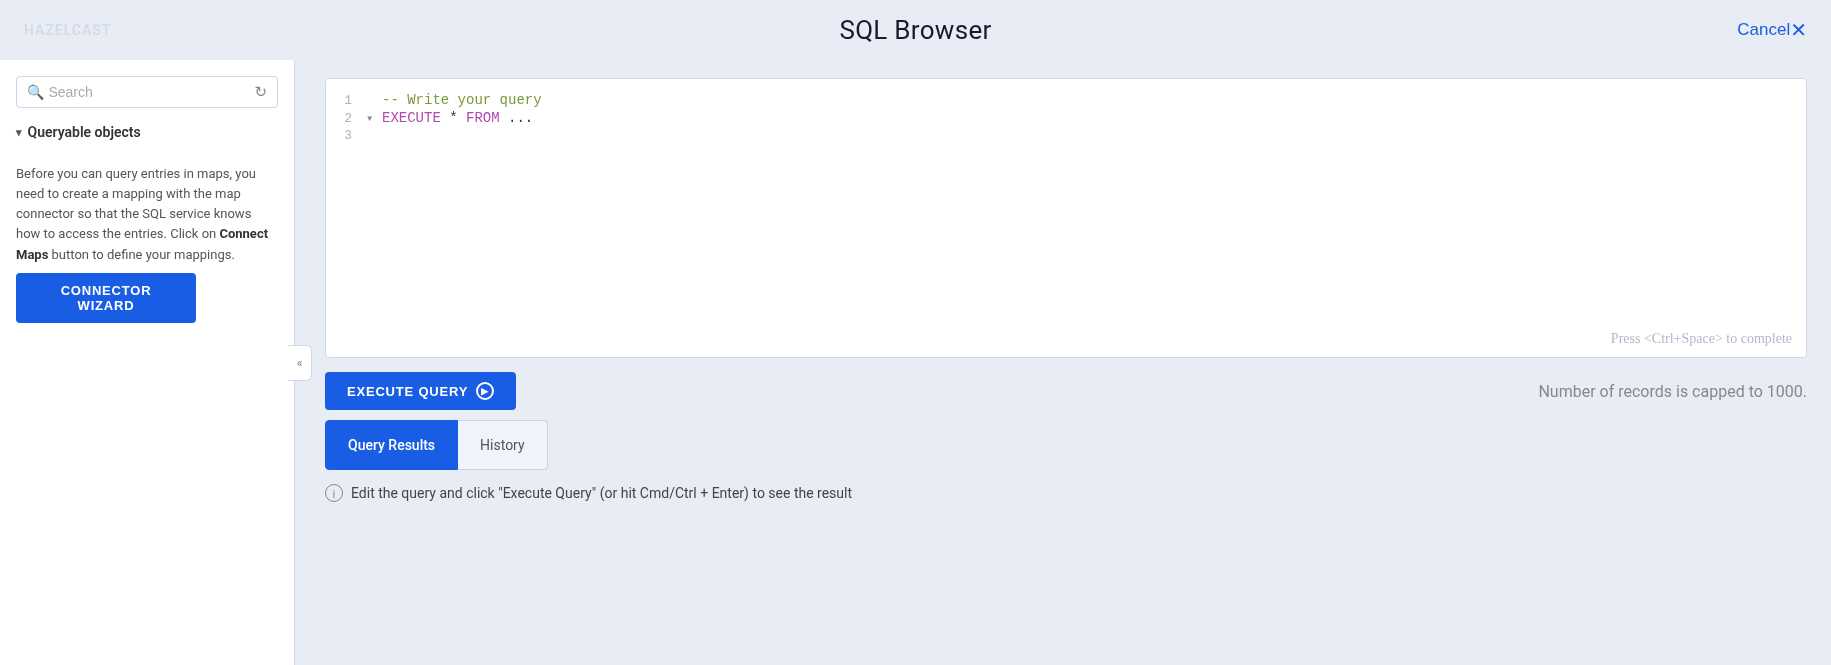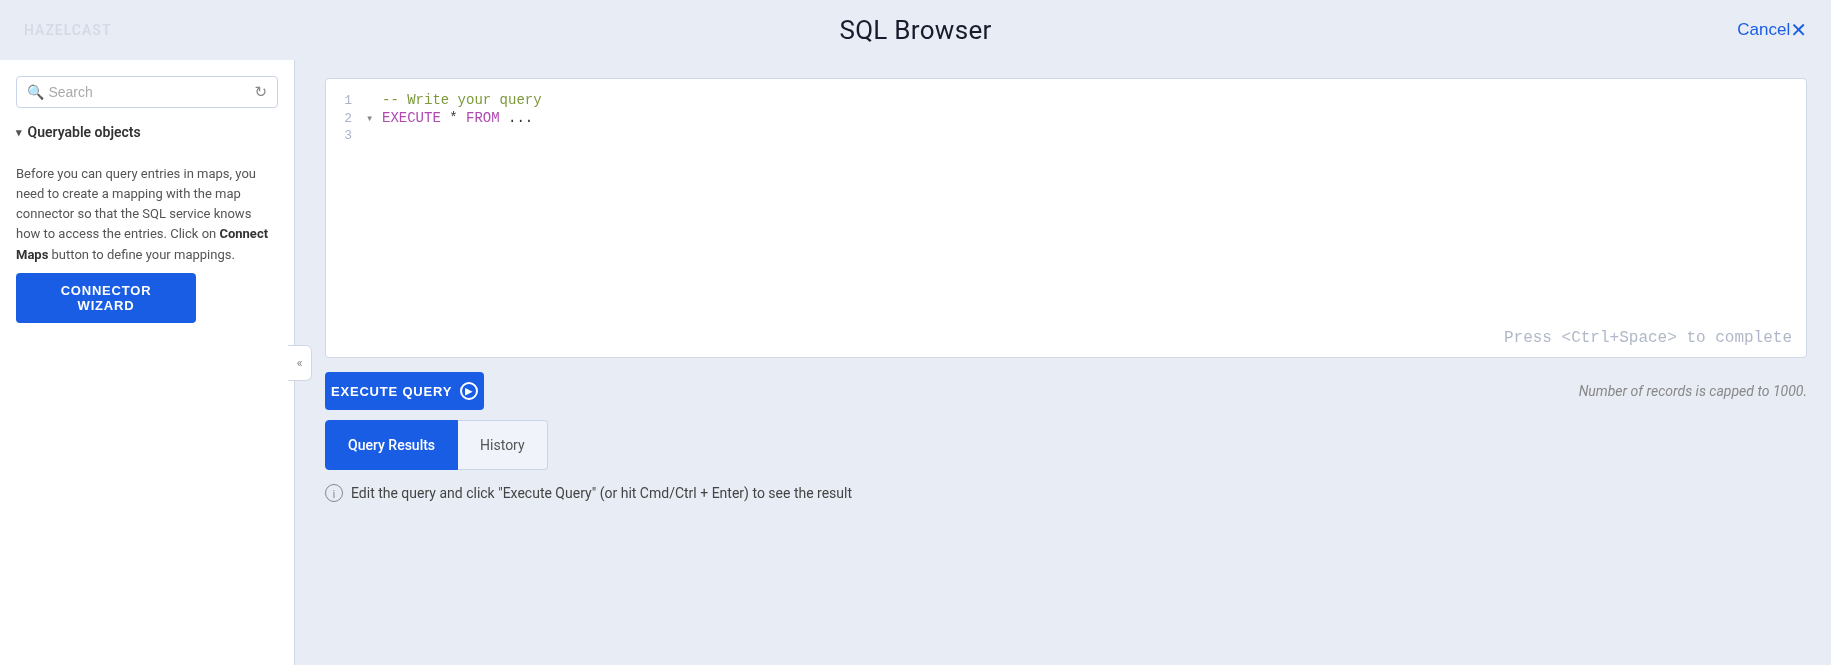--- a/index.html
+++ b/index.html
@@ -237,60 +237,59 @@
     }
     .line-content {
       color: #333;
     }
     .comment { color: #7c9a3c; }
     .keyword { color: #b048b0; }
     .hint-text {
       position: absolute;
       bottom: 10px;
       right: 14px;
-      font-size: 16px;
+      font-size: 14px;
       color: #b0b8c8;
-      font-family: Liberation Mono, monospace;
+      font-family: Liberation Serif, serif;
     }
 
     
     .execute-bar {
       display: flex;
       align-items: center;
       justify-content: space-between;
       padding: 14px 0 10px 0;
     }
     .execute-btn {
       background: #1a5de5;
       color: #fff;
       border: none;
       border-radius: 4px;
-      padding: 10px 6px;
+      padding: 10px 22px;
       font-size: 13px;
       font-weight: 700;
       letter-spacing: 0.8px;
       cursor: pointer;
       display: flex;
       align-items: center;
       gap: 8px;
     }
     .play-icon {
       width: 18px;
       height: 18px;
       border-radius: 50%;
       border: 2px solid #fff;
       display: flex;
       align-items: center;
       justify-content: center;
       font-size: 9px;
     }
     .records-cap {
-      font-size: 14px;
-      color: #888;
-      font-style: italic;
+      font-size: 16px;
+      color: #888;
     }
 
     
     .tabs-row {
       display: flex;
       gap: 0;
       border-bottom: none;
       margin-bottom: 14px;
     }
     .tab {

